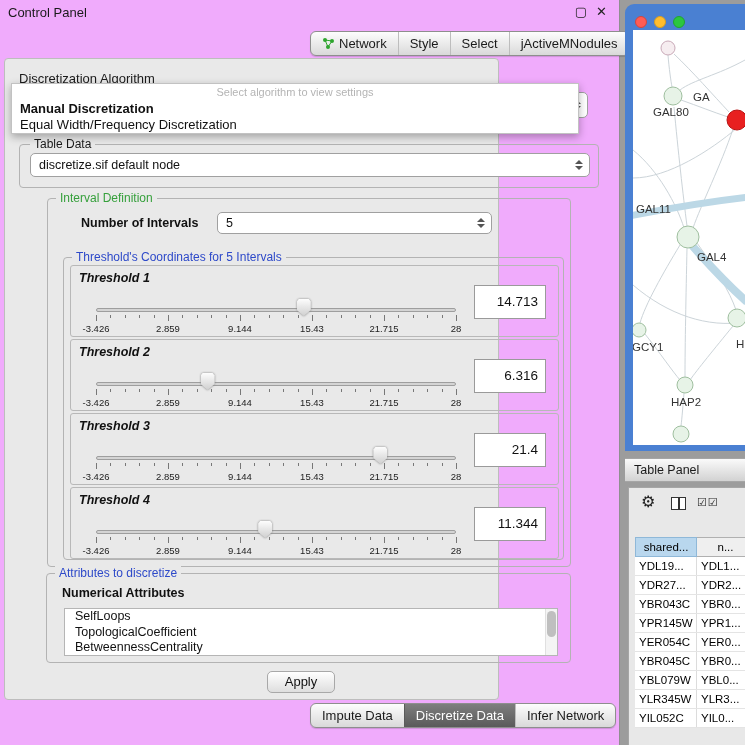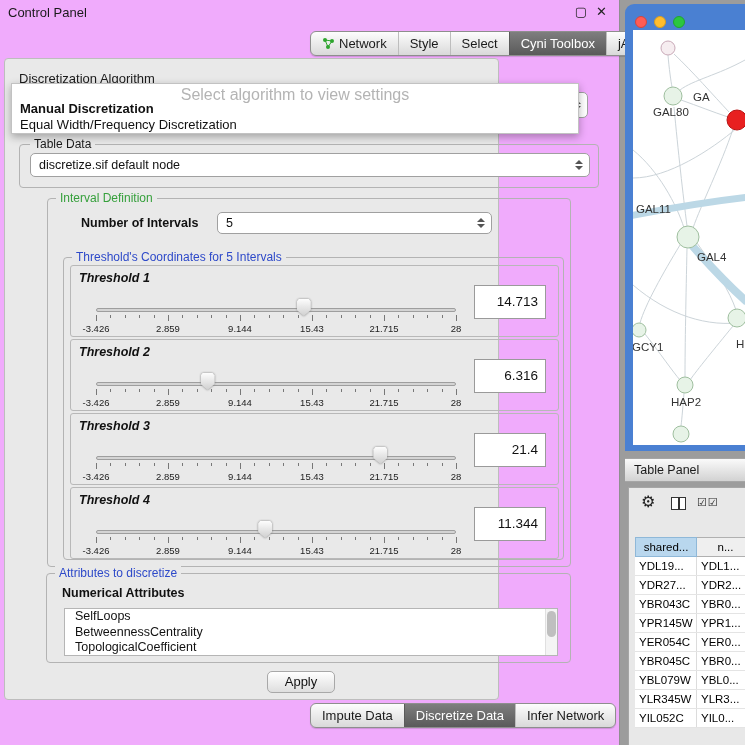--- a/index.html
+++ b/index.html
@@ -38,21 +38,21 @@
     font-size:12.5px;color:#111;}
   .combo .combo-text{position:absolute;left:8px;top:50%;transform:translateY(-50%);white-space:nowrap;}
   .stepper{position:absolute;right:6px;top:50%;transform:translateY(-50%);display:flex;flex-direction:column;gap:2px;}
   .stepper i{display:block;width:0;height:0;border-left:4px solid transparent;border-right:4px solid transparent;}
   .stepper .up{border-bottom:4px solid #555;}
   .stepper .down{border-top:4px solid #555;}
 
   
   .dropdown-overlay{position:absolute;left:6px;top:24px;width:568px;height:51px;background:#fff;
     border:1px solid #c2c2c2;box-shadow:0 3px 8px rgba(0,0,0,.3);z-index:30;}
-  .dd-header{position:absolute;left:0;top:2px;width:100%;text-align:center;font-size:16px;color:#b4b4b4;}
+  .dd-header{position:absolute;left:0;top:2px;width:100%;text-align:center;font-size:11px;color:#b4b4b4;}
   .dd-item{position:absolute;left:8px;font-size:13px;color:#111;white-space:nowrap;}
   .dd-item.b{font-weight:bold;top:17px;}
   .dd-item.n{top:33px;}
 
   
   .thr-panel{position:absolute;left:6px;width:489px;height:72px;border:1px solid #b8b8b8;border-radius:3px;}
   .thr-label{position:absolute;left:8px;top:5px;font-size:12.5px;font-weight:bold;color:#111;font-style:italic;}
   .slider{position:absolute;left:25px;top:30px;width:360px;height:40px;}
   .track{position:absolute;left:0;top:12px;width:100%;height:4px;background:#d4d4d4;
     border:1px solid #9e9e9e;border-radius:2px;}
@@ -127,23 +127,20 @@
               <circle cx="6" cy="10" r="2" fill="#2ea52e"></circle>
             </svg>
           </span>
           <span>Network</span>
         </div>
         <div class="tab">
           <span>Style</span>
         </div>
         <div class="tab">
           <span>Select</span>
-        </div>
-        <div class="tab selected">
-          <span>Cyni Toolbox</span>
         </div>
         <div class="tab">
           <span>jActiveMNodules</span>
         </div>
       </div>
   </div>
 
   <div class="panel-body">
 
     <span class="abs" style="left:14px;top:12px;font-size:13px;color:#1a1a1a;">Discretization Algorithm</span>
@@ -357,22 +354,22 @@
           </div>
       </div>
     </div>
 
     <div class="group" style="left:41px;top:514px;width:525px;height:90px;">
       <span class="legend blue" style="left:8px;">Attributes to discretize</span>
       <span class="abs" style="left:15px;top:12px;font-size:12.5px;font-weight:bold;color:#111;">Numerical Attributes</span>
       <div class="listbox" style="left:17px;top:34px;width:494px;height:48px;">
         <div id="attr-items">
             <div class="list-item">SelfLoops</div>
+            <div class="list-item">TopologicalCoefficient</div>
             <div class="list-item">BetweennessCentrality</div>
-            <div class="list-item">TopologicalCoefficient</div>
           </div>
         <div class="vscroll">
           <div class="vthumb"></div>
         </div>
       </div>
     </div>
 
     <div class="btn" style="left:262px;top:612px;width:68px;height:22px;">Apply</div>
   </div>
 

